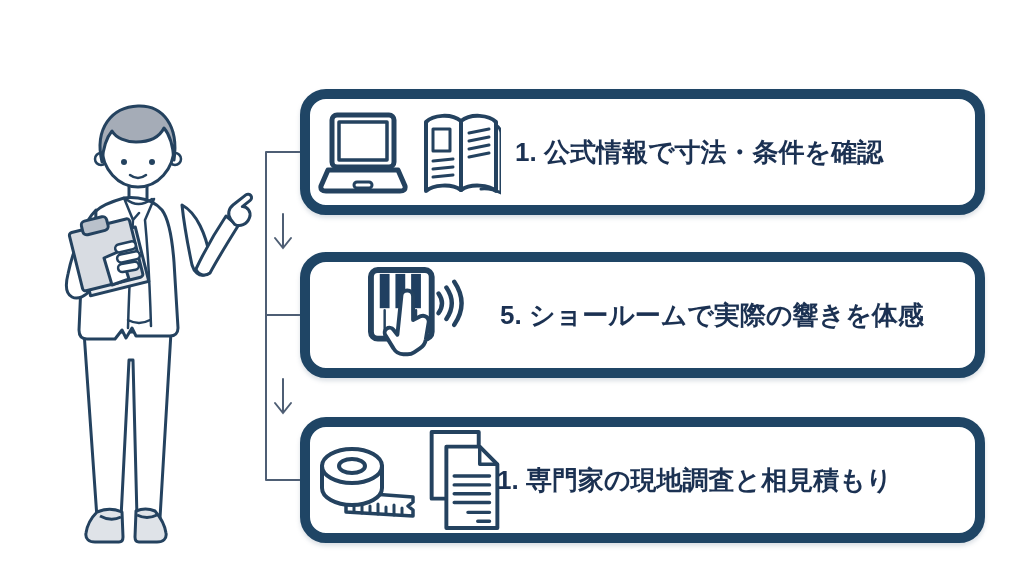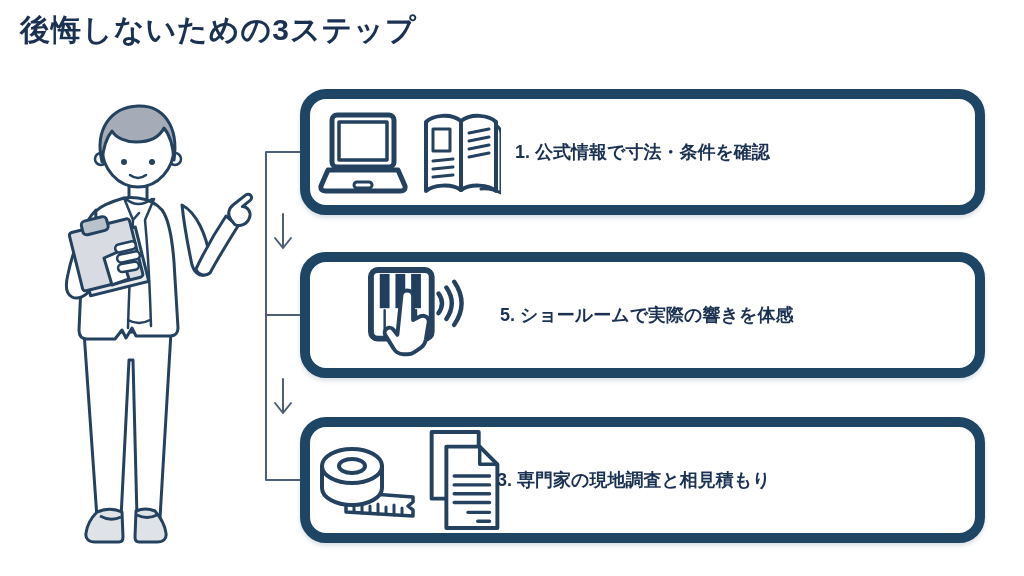--- a/index.html
+++ b/index.html
@@ -12,34 +12,33 @@
     font-size:30px;font-weight:800;color:#1b3152;letter-spacing:1px;
   }
   .step{
     position:absolute;left:300px;width:685px;height:126px;
     background:#ffffff;border:10px solid #1f4565;border-radius:26px;
     box-sizing:border-box;box-shadow:0 3px 4px rgba(110,130,150,.25);
   }
   .s1{top:89px}.s2{top:252px}.s3{top:417px}
   .step .label{
     position:absolute;top:50%;transform:translateY(-50%);
-    font-size:18px;font-weight:800;color:#1b3152;white-space:nowrap;
+    font-size:26px;font-weight:800;color:#1b3152;white-space:nowrap;
   }
   .icon{position:absolute;}
   .person{position:absolute;left:60px;top:102px;}
   .connector{position:absolute;left:254px;top:138px;}
   svg .ln{stroke:#24425f;fill:none;stroke-linecap:round;stroke-linejoin:round;}
   svg .fw{fill:#ffffff;}
 </style>
 </head>
 <body>
 
 <div class="stage">
 
-  <h1 class="title">後悔しないための3ステップ</h1>
 
   <svg class="person" width="204" height="452" viewBox="0 0 204 452">
 
     <path class="ln fw" stroke-width="3" d="M24,230 L37,416 L61,416 L69,258 L73,258 L77,416 L100,416 L111,230 Z"></path>
 
     <g stroke="#24425f" stroke-width="3" fill="#dfe3e8" stroke-linejoin="round">
       <path d="M37,410 C31,416 27,424 26,431 C25,437 29,440 35,440 L59,440 C62,440 63,438 63,435 L62,410 C53,406 44,407 37,410 Z"></path>
       <path d="M76,409 L75,435 C75,438 76,440 79,440 L97,440 C103,440 107,437 106,431 C105,424 101,416 95,409 C88,406 83,406 76,409 Z"></path>
       <path fill="none" d="M40,414 Q51,420 61,415 M77,413 Q87,418 97,413"></path>
     </g>
@@ -140,16 +139,16 @@
       <path class="ln fw" stroke-width="4" d="M4,24 L4,46 A30,17 0 0 0 64,46 L64,24"></path>
       <ellipse cx="34" cy="24" rx="30" ry="17" class="ln fw" stroke-width="4"></ellipse>
       <ellipse cx="34" cy="24" rx="13" ry="7" class="ln fw" stroke-width="4"></ellipse>
     </svg>
     <svg class="icon" style="left:118px;top:2px" width="74" height="102" viewBox="0 0 74 104">
       <rect x="3" y="3" width="48" height="68" class="ln fw" stroke-width="4"></rect>
       <path class="ln fw" stroke-width="4" d="M18,18 L52,18 L70,36 L70,101 L18,101 Z"></path>
       <path class="ln" stroke-width="3.5" d="M52,18 L52,36 L70,36"></path>
       <path class="ln" stroke-width="3.5" d="M26,48 H62 M26,57 H62 M26,66 H62 M26,75 H62 M40,85 H62 M50,94 H62"></path>
     </svg>
-    <span class="label" style="left:187px">3. 専門家の現地調査と相見積もり</span>
+    <span class="label" style="left:187px">1. 専門家の現地調査と相見積もり</span>
   </section>
 
 </div>
 
 </body></html>

